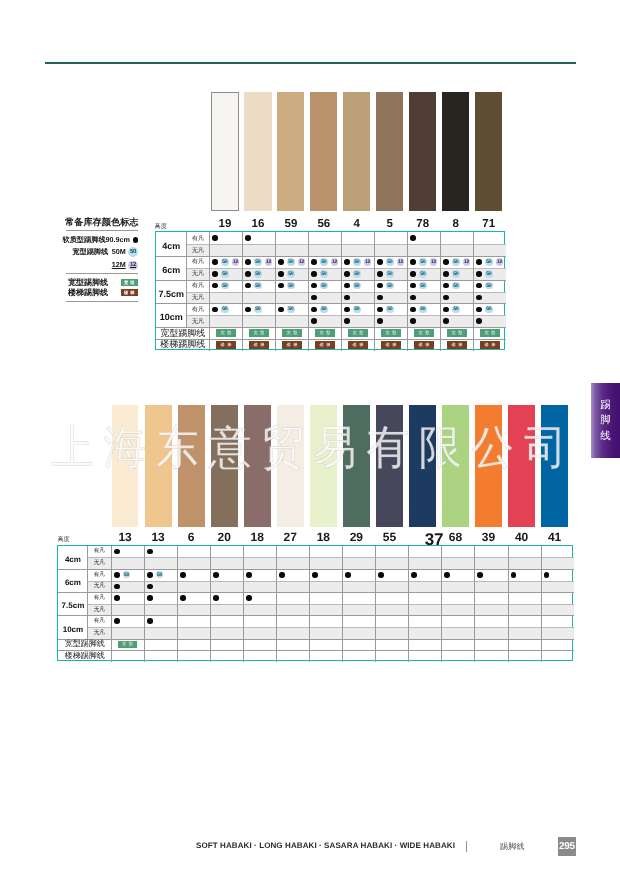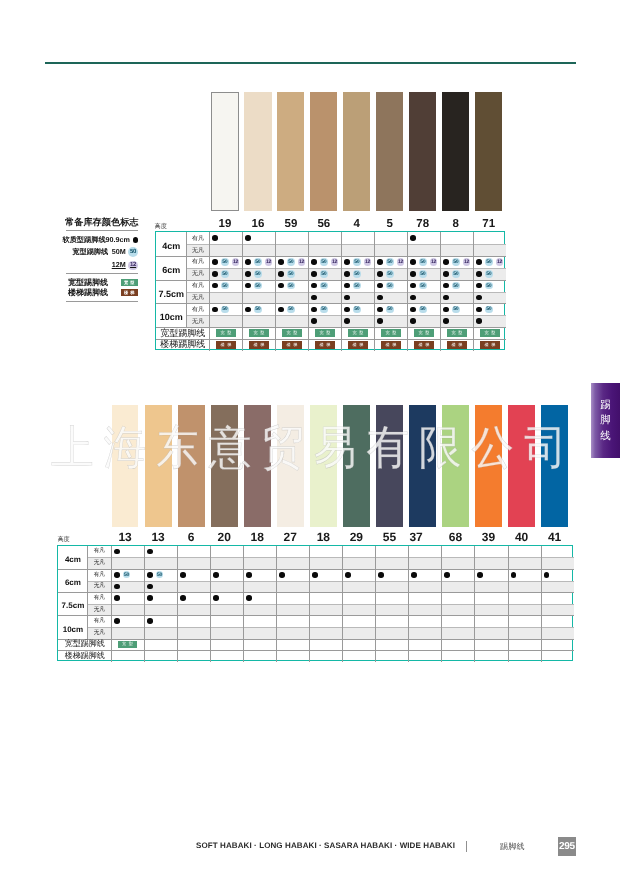--- a/index.html
+++ b/index.html
@@ -435,21 +435,21 @@
       <div class="swnum" style="left:132.16px;top:124.39999999999999px;width:26.8px;font-size:12px;">18</div>
       <div class="sw" style="left:165.2px;width:26.8px;height:121.8px;background:#f4ede3;"></div>
       <div class="swnum" style="left:165.2px;top:124.39999999999999px;width:26.8px;font-size:12px;">27</div>
       <div class="sw" style="left:198.24px;width:26.8px;height:121.8px;background:#e9f1cc;"></div>
       <div class="swnum" style="left:198.24px;top:124.39999999999999px;width:26.8px;font-size:12px;">18</div>
       <div class="sw" style="left:231.28px;width:26.8px;height:121.8px;background:#4e6d60;"></div>
       <div class="swnum" style="left:231.28px;top:124.39999999999999px;width:26.8px;font-size:12px;">29</div>
       <div class="sw" style="left:264.32px;width:26.8px;height:121.8px;background:#47475c;"></div>
       <div class="swnum" style="left:264.32px;top:124.39999999999999px;width:26.8px;font-size:12px;">55</div>
       <div class="sw" style="left:297.36px;width:26.8px;height:121.8px;background:#1d3a60;"></div>
-      <div class="swnum" style="left:291px;top:124.39999999999999px;width:26.8px;font-size:12px;">37</div>
+      <div class="swnum" style="left:309px;top:124.39999999999999px;width:26.8px;font-size:17px;">37</div>
       <div class="sw" style="left:330.4px;width:26.8px;height:121.8px;background:#abd381;"></div>
       <div class="swnum" style="left:330.4px;top:124.39999999999999px;width:26.8px;font-size:12px;">68</div>
       <div class="sw" style="left:363.44px;width:26.8px;height:121.8px;background:#f47c2e;"></div>
       <div class="swnum" style="left:363.44px;top:124.39999999999999px;width:26.8px;font-size:12px;">39</div>
       <div class="sw" style="left:396.48px;width:26.8px;height:121.8px;background:#e24253;"></div>
       <div class="swnum" style="left:396.48px;top:124.39999999999999px;width:26.8px;font-size:12px;">40</div>
       <div class="sw" style="left:429.52px;width:26.8px;height:121.8px;background:#0265a3;"></div>
       <div class="swnum" style="left:429.52px;top:124.39999999999999px;width:26.8px;font-size:12px;">41</div>
     </div>
   <div class="htxt" id="col-height-label" style="left:57.4px;top:536.5px;">高度</div>

